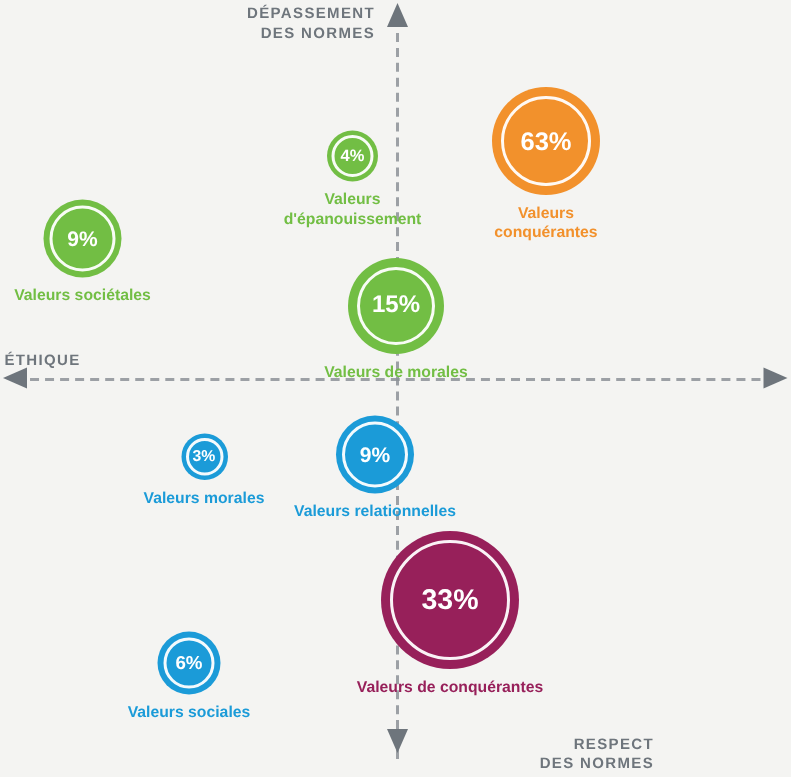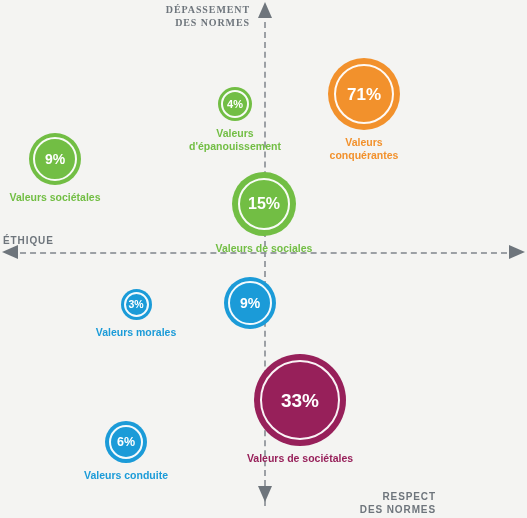--- a/index.html
+++ b/index.html
@@ -81,21 +81,20 @@
     letter-spacing: .9px;
     line-height: 13px;
     text-transform: uppercase;
     white-space: pre-line;
   }
   .axis-label-top {
     left: 110px;
     top: 3px;
     width: 140px;
     text-align: right;
-    font-family: Liberation Serif, serif;
   }
   .axis-label-bottom {
     left: 276px;
     top: 490px;
     width: 160px;
     text-align: right;
   }
   .axis-label-left {
     left: 3px;
     top: 234px;
@@ -160,21 +159,21 @@
 
   <div class="axis-label axis-label-top" data-name="axis-label-top">DÉPASSEMENT
 DES NORMES</div>
   <div class="axis-label axis-label-bottom" data-name="axis-label-bottom">RESPECT
 DES NORMES</div>
   <div class="axis-label axis-label-left" data-name="axis-label-left">ÉTHIQUE</div>
 
   <div id="bubbles-layer" data-name="bubbles-layer">
       <div class="bubble-group" data-name="bubble-group-valeurs-conquerantes" style="left: 364px; top: 58px; width: 150px; margin-left: 0px;">
         <div class="bubble" data-name="bubble-circle-valeurs-conquerantes" style="width: 72px; height: 72px; background: rgb(242, 145, 44);">
-          <span class="bubble-value" data-name="bubble-value-valeurs-conquerantes" style="font-size: 17px;">71%</span>
+          <span class="bubble-value" data-name="bubble-value-valeurs-conquerantes" style="font-size: 17px;">63%</span>
         </div>
         <div class="bubble-label" data-name="bubble-label-valeurs-conquerantes" style="color: rgb(242, 145, 44);">Valeurs
 conquérantes</div>
       </div>
       <div class="bubble-group" data-name="bubble-group-valeurs-epanouissement" style="left: 235px; top: 87px; width: 150px; margin-left: 0px;">
         <div class="bubble" data-name="bubble-circle-valeurs-epanouissement" style="width: 34px; height: 34px; background: rgb(114, 190, 68);">
           <span class="bubble-value" data-name="bubble-value-valeurs-epanouissement" style="font-size: 11px;">4%</span>
         </div>
         <div class="bubble-label" data-name="bubble-label-valeurs-epanouissement" style="color: rgb(114, 190, 68);">Valeurs
 d'épanouissement</div>
@@ -182,39 +181,40 @@
       <div class="bubble-group" data-name="bubble-group-valeurs-societales" style="left: 55px; top: 133px; width: 150px; margin-left: 0px;">
         <div class="bubble" data-name="bubble-circle-valeurs-societales" style="width: 52px; height: 52px; background: rgb(114, 190, 68);">
           <span class="bubble-value" data-name="bubble-value-valeurs-societales" style="font-size: 14px;">9%</span>
         </div>
         <div class="bubble-label" data-name="bubble-label-valeurs-societales" style="color: rgb(114, 190, 68);">Valeurs sociétales</div>
       </div>
       <div class="bubble-group" data-name="bubble-group-valeurs-de-conduite" style="left: 264px; top: 172px; width: 150px; margin-left: 0px;">
         <div class="bubble" data-name="bubble-circle-valeurs-de-conduite" style="width: 64px; height: 64px; background: rgb(114, 190, 68);">
           <span class="bubble-value" data-name="bubble-value-valeurs-de-conduite" style="font-size: 16px;">15%</span>
         </div>
-        <div class="bubble-label" data-name="bubble-label-valeurs-de-conduite" style="color: rgb(114, 190, 68);">Valeurs de sociales</div>
+        <div class="bubble-label" data-name="bubble-label-valeurs-de-conduite" style="color: rgb(114, 190, 68);">Valeurs de morales</div>
       </div>
       <div class="bubble-group" data-name="bubble-group-valeurs-sociales" style="left: 136px; top: 289px; width: 150px; margin-left: 0px;">
         <div class="bubble" data-name="bubble-circle-valeurs-sociales" style="width: 31px; height: 31px; background: rgb(27, 155, 216);">
           <span class="bubble-value" data-name="bubble-value-valeurs-sociales" style="font-size: 10.5px;">3%</span>
         </div>
         <div class="bubble-label" data-name="bubble-label-valeurs-sociales" style="color: rgb(27, 155, 216);">Valeurs morales</div>
       </div>
       <div class="bubble-group" data-name="bubble-group-valeurs-relationnelles" style="left: 250px; top: 277px; width: 150px; margin-left: 0px;">
         <div class="bubble" data-name="bubble-circle-valeurs-relationnelles" style="width: 52px; height: 52px; background: rgb(27, 155, 216);">
           <span class="bubble-value" data-name="bubble-value-valeurs-relationnelles" style="font-size: 14px;">9%</span>
         </div>
+        <div class="bubble-label" data-name="bubble-label-valeurs-relationnelles" style="color: rgb(27, 155, 216);">Valeurs relationnelles</div>
       </div>
       <div class="bubble-group" data-name="bubble-group-valeurs-morales" style="left: 126px; top: 421px; width: 150px; margin-left: 0px;">
         <div class="bubble" data-name="bubble-circle-valeurs-morales" style="width: 42px; height: 42px; background: rgb(27, 155, 216);">
           <span class="bubble-value" data-name="bubble-value-valeurs-morales" style="font-size: 12.5px;">6%</span>
         </div>
-        <div class="bubble-label" data-name="bubble-label-valeurs-morales" style="color: rgb(27, 155, 216);">Valeurs conduite</div>
+        <div class="bubble-label" data-name="bubble-label-valeurs-morales" style="color: rgb(27, 155, 216);">Valeurs sociales</div>
       </div>
       <div class="bubble-group" data-name="bubble-group-valeurs-de-competences" style="left: 300px; top: 354px; width: 150px; margin-left: 0px;">
         <div class="bubble" data-name="bubble-circle-valeurs-de-competences" style="width: 92px; height: 92px; background: rgb(151, 32, 90);">
           <span class="bubble-value" data-name="bubble-value-valeurs-de-competences" style="font-size: 19px;">33%</span>
         </div>
-        <div class="bubble-label" data-name="bubble-label-valeurs-de-competences" style="color: rgb(151, 32, 90);">Valeurs de sociétales</div>
+        <div class="bubble-label" data-name="bubble-label-valeurs-de-competences" style="color: rgb(151, 32, 90);">Valeurs de conquérantes</div>
       </div>
     </div>
 </div>
 
 </body></html>

